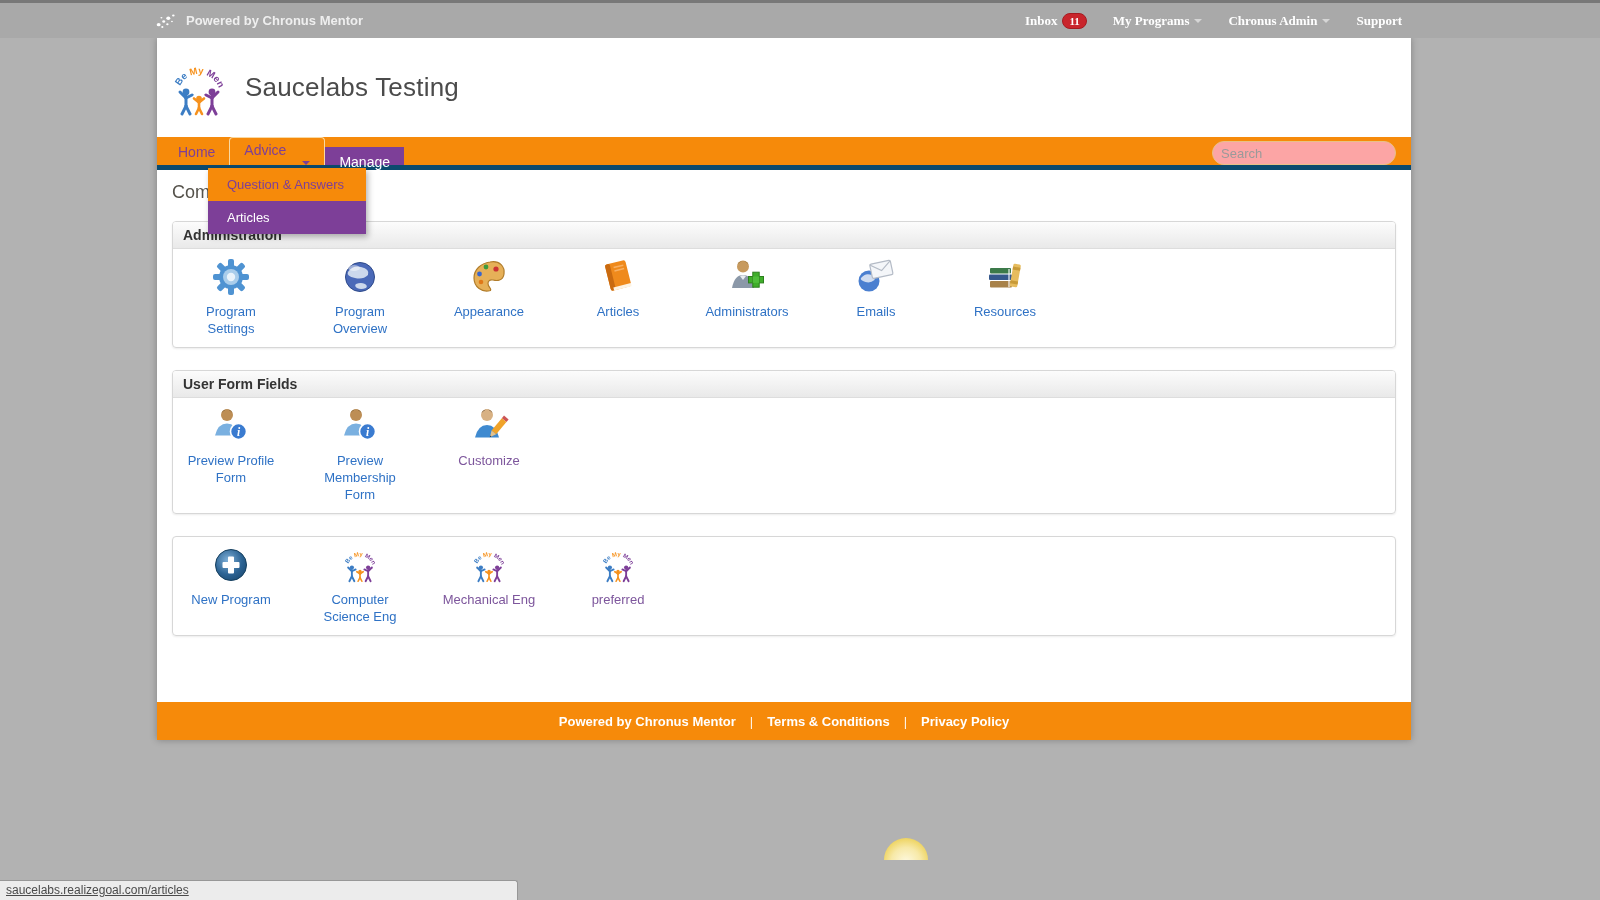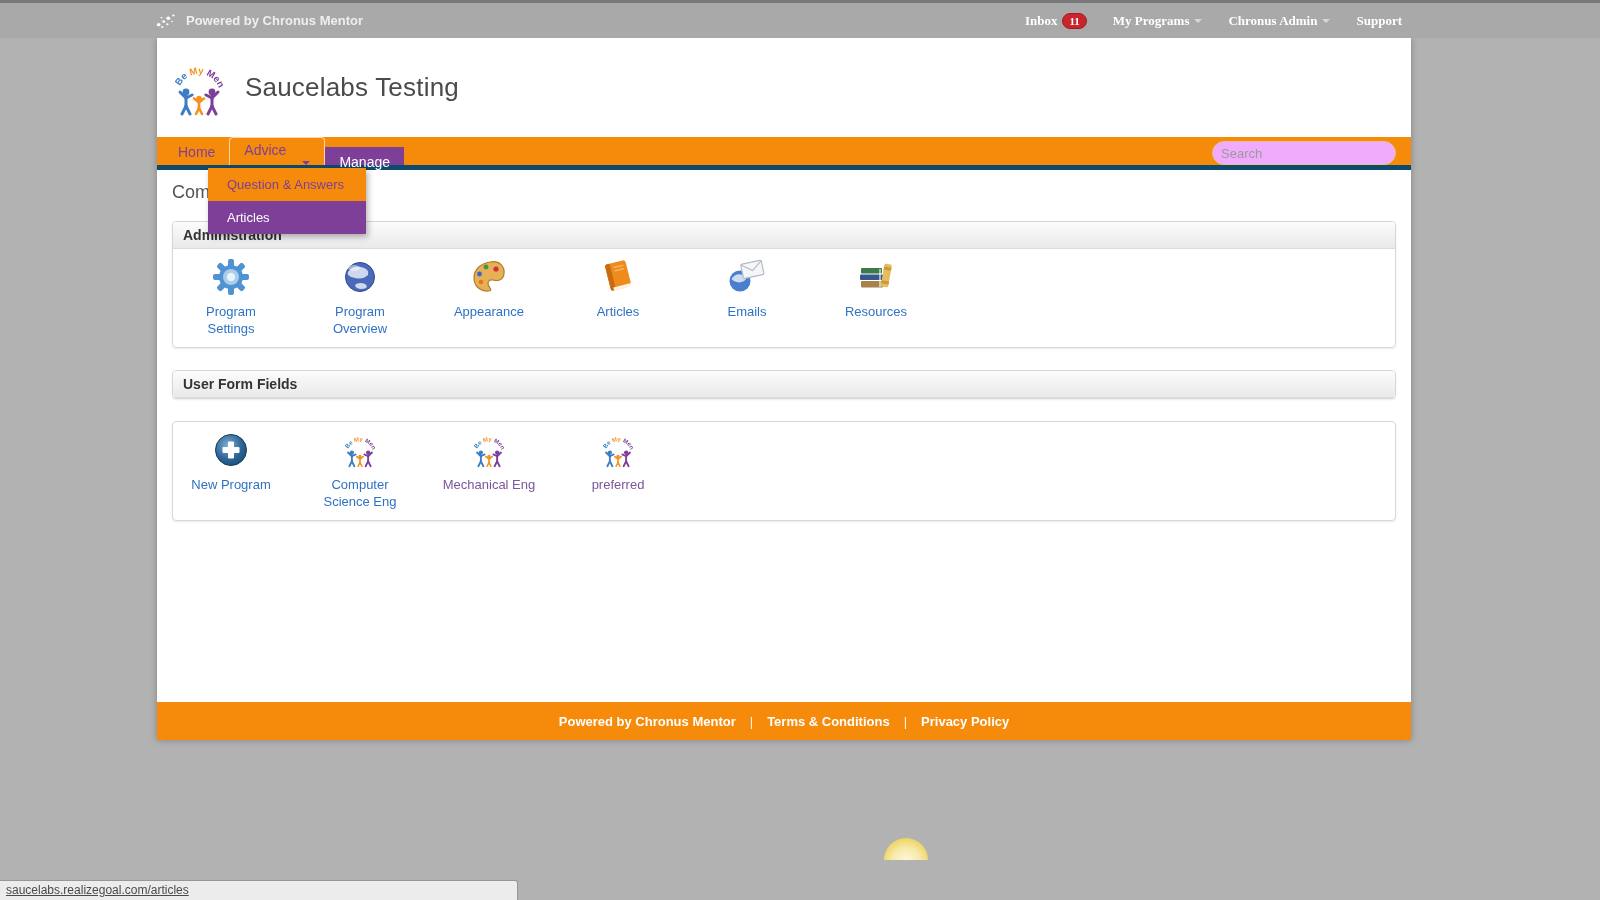--- a/index.html
+++ b/index.html
@@ -27,21 +27,21 @@
   .org-title { font-size:26px; color:#4b4b4b; margin-left:14px; letter-spacing:0.2px; }
   
   .nav { position:relative; height:33px; background:#f68a0a; border-bottom:5px solid #0c4a6e; padding-left:7px;
          display:flex; align-items:stretch; }
   .nav-tab { line-height:30px; font-size:14px; padding:0 14px; color:#7d3f98; cursor:pointer; }
   .nav-tab.open-tab { border:1px solid #f9d9a2; border-bottom:none; border-radius:4px 4px 0 0;
                       display:flex; align-items:flex-end; gap:16px; }
   .caret-purple { width:0; height:0; border-left:4px solid transparent; border-right:4px solid transparent;
                   border-top:4px solid #7d3f98; display:inline-block; }
   .nav-tab.active { background:#7d3f98; color:#fff;margin-top:10px; }
-  .searchbox { position:absolute; right:15px; top:4px; width:184px; height:24px; background:#f0abfc;
+  .searchbox { position:absolute; right:15px; top:4px; width:184px; height:24px; background:#fca5a5;
                border-radius:12px; border:1px solid #e8c186; display:flex; align-items:center; padding:0 8px; }
   .searchbox input { border:none; outline:none; flex:1; font-size:13px; color:#555; background:transparent; }
   .searchbox input::placeholder { color:#9a9a9a; }
   
   .dropdown { position:absolute; left:51px; top:130px; width:158px; background:#f68a0a; z-index:30;
               box-shadow:2px 3px 6px rgba(0,0,0,0.3); }
   .dropdown-item { font-size:13px; color:#7d3f98; padding:9px 0 9px 19px; cursor:pointer; }
   .dropdown-item.hover { background:#7d3f98; color:#fff; }
   
   .content { min-height:532px; padding:12px 15px 0 15px; background:#fff; position:relative; }
@@ -302,35 +302,61 @@
           <span class="tlabel">Appearance</span>
         </div>
         <div class="tile">
           <svg class="ticon">
               <use href="#sym-book"></use>
             </svg>
           <span class="tlabel">Articles</span>
         </div>
         <div class="tile">
           <svg class="ticon">
+              <use href="#sym-user-add"></use>
+            </svg>
+          <span class="tlabel">Administrators</span>
+        </div>
+        <div class="tile">
+          <svg class="ticon">
               <use href="#sym-email"></use>
             </svg>
           <span class="tlabel">Emails</span>
         </div>
         <div class="tile">
           <svg class="ticon">
               <use href="#sym-books"></use>
             </svg>
           <span class="tlabel">Resources</span>
         </div>
       </div>
     </div>
 
     <div class="panel">
       <div class="panel-header">User Form Fields</div>
+      <div class="panel-body">
+        <div class="tile">
+          <svg class="ticon">
+              <use href="#sym-user-info"></use>
+            </svg>
+          <span class="tlabel">Preview Profile Form</span>
+        </div>
+        <div class="tile">
+          <svg class="ticon">
+              <use href="#sym-user-info"></use>
+            </svg>
+          <span class="tlabel">Preview Membership Form</span>
+        </div>
+        <div class="tile visited">
+          <svg class="ticon">
+              <use href="#sym-user-edit"></use>
+            </svg>
+          <span class="tlabel">Customize</span>
+        </div>
+      </div>
     </div>
 
     <div class="panel">
       <div class="panel-body">
         <div class="tile">
           <svg class="ticon">
               <use href="#sym-plus"></use>
             </svg>
           <span class="tlabel">New Program</span>
         </div>

